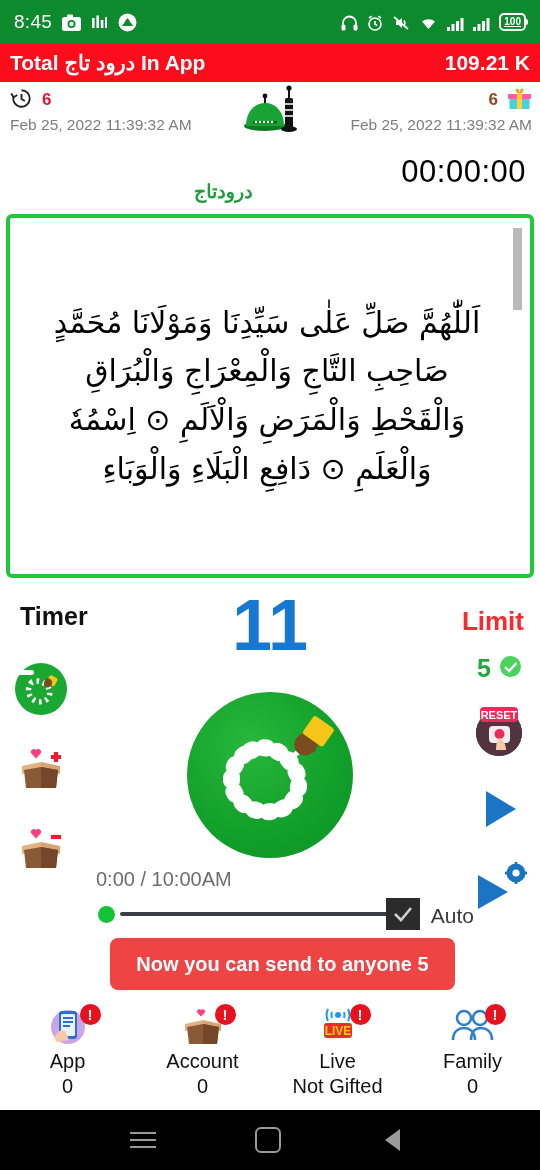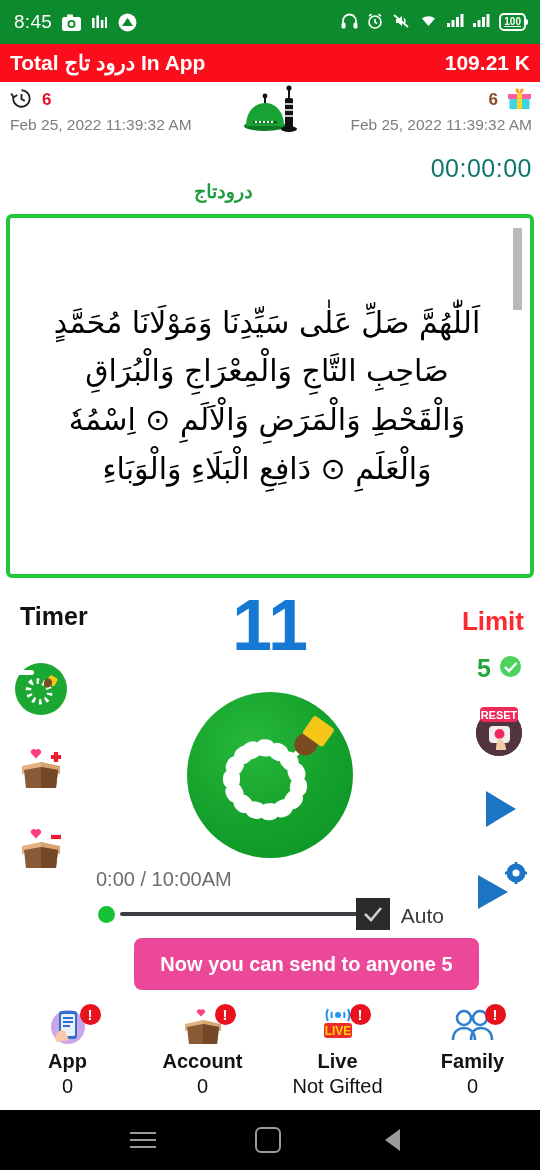--- a/index.html
+++ b/index.html
@@ -12,21 +12,21 @@
   .phone { position: relative; width: 540px; height: 1170px; background:#fff; }
 
   
   .statusbar {
     height: 44px; background: #0e8a2e; color: #fff;
     display: flex; align-items: center; justify-content: space-between;
     padding: 0 14px;
   }
   .sb-left { display:flex; align-items:center; gap:10px; }
   .sb-time { font-size: 19px; font-weight: 500; letter-spacing:.3px; }
-  .sb-right { display:flex; align-items:flex-start; gap:9px;text-decoration:underline; }
+  .sb-right { display:flex; align-items:flex-end; gap:9px;text-decoration:underline; }
   .sb-ico { display:inline-flex; align-items:center; justify-content:center; }
   .batt {
     border: 2px solid #fff; border-radius: 5px; padding: 0 3px;
     font-size: 10px; font-weight: 700; line-height: 14px; position:relative;
   }
   .batt::after{
     content:""; position:absolute; right:-4px; top:4px; width:2px; height:6px;
     background:#fff; border-radius:0 2px 2px 0;
   }
 
@@ -46,22 +46,22 @@
   .info-right { right: 8px; text-align: right; }
   .info-head { display:flex; align-items:center; gap:9px; height:24px; }
   .info-head.r { justify-content:flex-end; }
   .count-red { color:#e8132b; font-size:17px; font-weight:700; }
   .count-brown { color:#8a4b1e; font-size:17px; font-weight:700; }
   .stamp { color:#7d7d7d; font-size:15.5px; margin-top:4px; white-space:nowrap; }
   .mosque { position:absolute; left:50%; top:2px; transform:translateX(-50%); }
 
   .subrow { position:relative; height:48px; }
   .timer-clock {
-    position:absolute; right:8px; top:-6px;
-    color:#0f766e; font-size:25px; letter-spacing:.5px;
+    position:absolute; right:14px; top:-6px;
+    color:#000000; font-size:31px; letter-spacing:.5px;
   }
   .durood-label {
     position:absolute; left:194px; top:20px;
     color:#1f9c3d; font-size:19px; font-weight:600;
     direction: rtl;
   }
 
   
   .arabic-box {
     margin: 6px 6px 0; height: 364px;
@@ -100,47 +100,47 @@
   .icon-btn { width:58px; height:58px; display:flex; align-items:center; justify-content:center; position:relative; }
 
   .tasbih-circle {
     position:absolute; left:50%; top:22px; transform:translateX(-50%);
     width: 166px; height:166px; border-radius:50%;
     background: radial-gradient(circle at 38% 32%, #28b83c 0%, #13a02b 55%, #0c9326 100%);
   }
 
   
   .time-line { position:absolute; left:96px; top:198px; color:#6d6d6d; font-size:20px; white-space:nowrap; }
-  .slider-row { position:absolute; left:92px; right:94px; top:232px; height:24px; }
+  .slider-row { position:absolute; left:92px; right:64px; top:232px; height:24px; }
   .slider-track { position:absolute; left:28px; right:86px; top:10px; height:4px; background:#3b3f44; border-radius:2px; }
   .slider-knob { position:absolute; left:6px; top:4px; width:17px; height:17px; border-radius:50%; background:#14c233; }
   .auto-box { position:absolute; right:56px; top:-4px; width:34px; height:32px; background:#2b2b2b; display:flex; align-items:center; justify-content:center; }
   .auto-label { position:absolute; right:2px; top:2px; color:#3a3a3a; font-size:21px; }
 
   
   .toast {
     position:absolute; left:110px; top:938px; width:345px; height:52px;
-    background:#ec4899; border-radius:8px;
+    background:#ef4444; border-radius:8px;
     display:flex; align-items:center; justify-content:center;
-    color:#fff; font-size:20px; font-weight:700;margin-left:24px;
+    color:#fff; font-size:20px; font-weight:700;
   }
 
   
   .bottomnav {
     position:absolute; left:0; right:0; bottom:60px; height:110px;
     display:flex; align-items:flex-start; padding-top:6px;
   }
   .nav-item { flex:1; display:flex; flex-direction:column; align-items:center; gap:2px; }
   .nav-icon-wrap { position:relative; width:54px; height:42px; display:flex; align-items:center; justify-content:center; }
   .alert-badge {
     position:absolute; right:-6px; top:-2px; width:21px; height:21px; border-radius:50%;
     background:#e8121f; color:#fff; font-size:15px; font-weight:700;
     display:flex; align-items:center; justify-content:center; line-height:1;
   }
-  .nav-label { font-size:20px; color:#121212;font-weight:bold; }
+  .nav-label { font-size:20px; color:#121212; }
   .nav-sub { font-size:20px; color:#121212; }
 
   
   .androidnav {
     position:absolute; left:0; right:0; bottom:0; height:60px; background:#000;
     display:flex; align-items:center;
   }
   .an-btn { position:absolute; top:50%; transform:translateY(-50%); }
   .an-recents { left:130px; width:26px; }
   .an-recents i { display:block; height:2px; background:#9a9a9a; margin:5px 0; }

